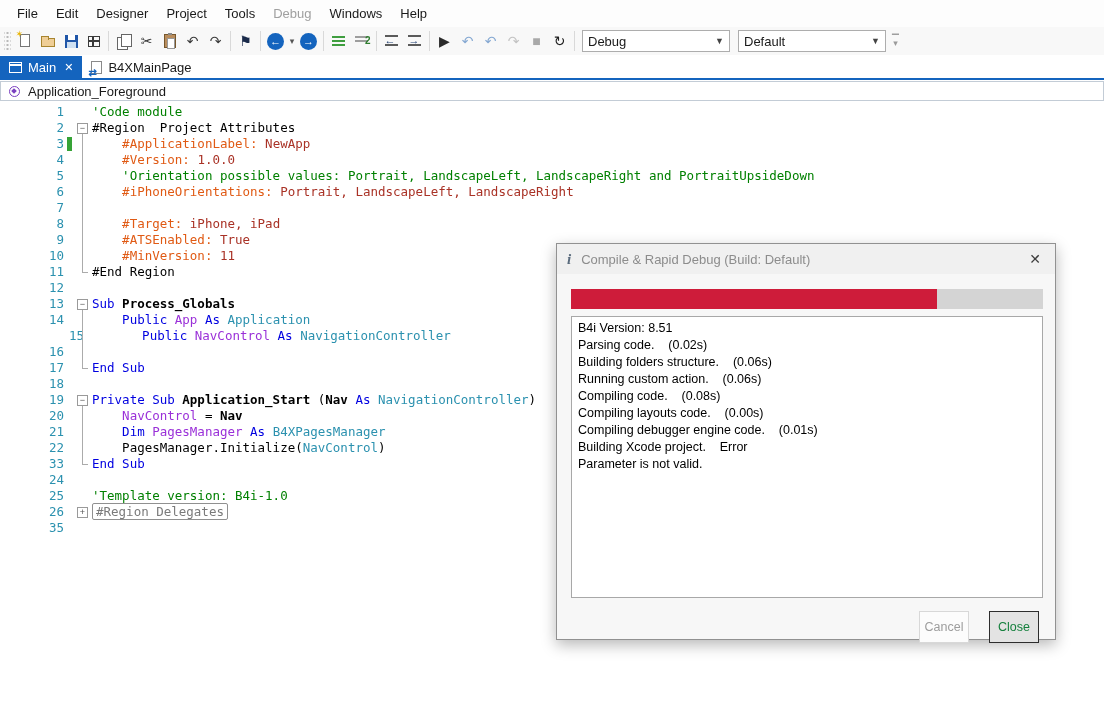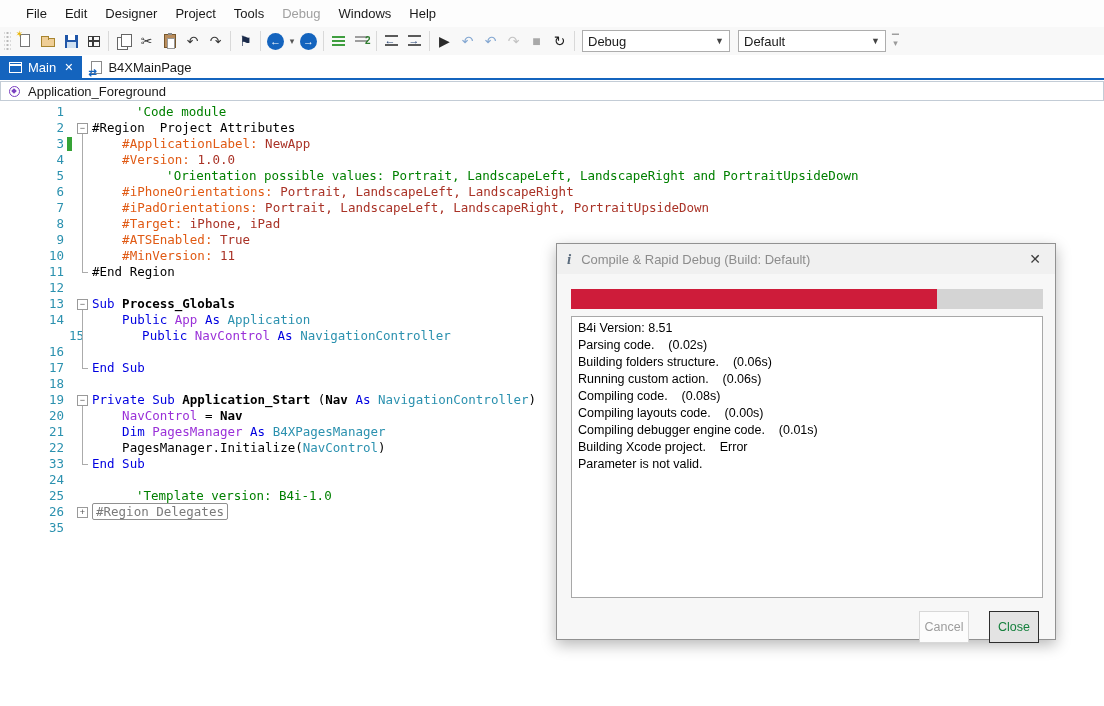--- a/index.html
+++ b/index.html
@@ -1,21 +1,21 @@
 <!DOCTYPE html>
 <html><head>
 <meta charset="utf-8">
 <style>
   * { margin:0; padding:0; box-sizing:border-box; }
   html,body { width:1104px; height:706px; overflow:hidden; background:#fff;
     font-family:"Liberation Sans", sans-serif; font-size:13px; color:#1a1a1a; }
 
   
   .menubar { position:absolute; left:0; top:0; width:1104px; height:27px;
-    background:#fdfdfd; display:flex; align-items:center; padding-left:17px; }
+    background:#fdfdfd; display:flex; align-items:center; padding-left:8px; }
   .menu-item { padding:5px 9px; cursor:default; }
   .menu-item.disabled { color:#a0a0a0; }
 
   
   .toolbar { position:absolute; left:0; top:27px; width:1104px; height:28px;
     background:#f8f8f8; display:flex; align-items:center; padding-left:2px; }
   .tb-grip { width:7px; height:20px; margin:0 2px;
     background-image:radial-gradient(circle, #b9b9b9 1px, transparent 1.2px);
     background-size:4px 4px; background-position:center; }
   .tb-sep { width:1px; height:20px; background:#d9d9d9; margin:0 3px; }
@@ -77,21 +77,21 @@
   .editor { position:absolute; left:0; top:101px; width:1104px; height:605px; background:#fff;
     font-family:"DejaVu Sans Mono", monospace; font-size:12.5px; }
   .codeline { position:absolute; left:0; height:16px; width:1104px; white-space:pre; line-height:16px; }
   .lnum { position:absolute; left:0; width:64px; text-align:right; color:#2b91af; }
   .lmark { position:absolute; left:67px; top:1px; width:5px; height:14px; background:#36a336; }
   .fold { position:absolute; left:77px; top:2.5px; width:11px; height:11px; border:1px solid #9a9a9a;
     background:#fff; font-size:9px; line-height:9px; text-align:center; color:#555;
     font-family:"Liberation Sans", sans-serif; }
   .ltext { position:absolute; left:92px; white-space:pre; color:#000; }
   .guide { position:absolute; border-left:1px solid #ababab; border-bottom:1px solid #ababab; width:6px; }
-  .seg-com  { color:#008000;margin-left:44px; }
+  .seg-com  { color:#008000; }
   .seg-attr { color:#e05a14; }
   .seg-attrval { color:#a93226; }
   .seg-kw   { color:#0000e0; }
   .seg-var  { color:#9a30d8; }
   .seg-type { color:#2b91af; }
   .seg-sub  { color:#000; font-weight:bold; }
   .seg-param{ color:#000; font-weight:bold; }
   .seg-plain{ color:#000; }
   .seg-boxed{ color:#7a7a7a; border:1px solid #909090; border-radius:2px; padding:0 3px; background:#fff; }
 
@@ -224,21 +224,21 @@
   <span>Application_Foreground</span>
 </div>
 
 <div class="editor" id="editor">
     <div class="codeline" style="top: 3px;"><span class="lnum">1</span><span class="ltext"><span class="seg-com">'Code module</span></span></div>
     <div class="codeline" style="top: 19px;"><span class="lnum">2</span><span class="fold">−</span><span class="ltext"><span class="seg-plain">#Region  Project Attributes</span></span></div>
     <div class="codeline" style="top: 35px;"><span class="lnum">3</span><span class="lmark"></span><span class="ltext"><span class="seg-plain">    </span><span class="seg-attr">#ApplicationLabel: </span><span class="seg-attrval">NewApp</span></span></div>
     <div class="codeline" style="top: 51px;"><span class="lnum">4</span><span class="ltext"><span class="seg-plain">    </span><span class="seg-attr">#Version: </span><span class="seg-attrval">1.0.0</span></span></div>
     <div class="codeline" style="top: 67px;"><span class="lnum">5</span><span class="ltext"><span class="seg-plain">    </span><span class="seg-com">'Orientation possible values: Portrait, LandscapeLeft, LandscapeRight and PortraitUpsideDown</span></span></div>
     <div class="codeline" style="top: 83px;"><span class="lnum">6</span><span class="ltext"><span class="seg-plain">    </span><span class="seg-attr">#iPhoneOrientations: </span><span class="seg-attrval">Portrait, LandscapeLeft, LandscapeRight</span></span></div>
-    <div class="codeline" style="top: 99px;"><span class="lnum">7</span><span class="ltext"><span class="seg-plain">    </span><span class="seg-attr">#iPadOrientations: </span><span class="seg-attrval">Portrait, LandscapeLeft, LandscapeRight, PortraitUpsideDown</span></span></div>
+    <div class="codeline" style="top: 99px;"><span class="lnum">7</span></div>
     <div class="codeline" style="top: 115px;"><span class="lnum">8</span><span class="ltext"><span class="seg-plain">    </span><span class="seg-attr">#Target: </span><span class="seg-attrval">iPhone, iPad</span></span></div>
     <div class="codeline" style="top: 131px;"><span class="lnum">9</span><span class="ltext"><span class="seg-plain">    </span><span class="seg-attr">#ATSEnabled: </span><span class="seg-attrval">True</span></span></div>
     <div class="codeline" style="top: 147px; padding-left: 25px;"><span class="lnum">10</span><span class="ltext"><span class="seg-plain">    </span><span class="seg-attr">#MinVersion: </span><span class="seg-attrval">11</span></span></div>
     <div class="codeline" style="top: 163px;"><span class="lnum">11</span><span class="ltext"><span class="seg-plain">#End Region</span></span></div>
     <div class="codeline" style="top: 179px;"><span class="lnum">12</span><span class="ltext"></span></div>
     <div class="codeline" style="top: 195px;"><span class="lnum">13</span><span class="fold">−</span><span class="ltext"><span class="seg-kw">Sub </span><span class="seg-sub">Process_Globals</span></span></div>
     <div class="codeline" style="top: 211px;"><span class="lnum">14</span><span class="ltext"><span class="seg-plain">    </span><span class="seg-kw">Public </span><span class="seg-var">App</span><span class="seg-plain"> </span><span class="seg-kw">As </span><span class="seg-type">Application</span></span></div>
     <div class="codeline" style="top: 227px; margin-left: 20px;"><span class="lnum">15</span><span class="ltext"><span class="seg-plain">    </span><span class="seg-kw">Public </span><span class="seg-var">NavControl</span><span class="seg-plain"> </span><span class="seg-kw">As </span><span class="seg-type">NavigationController</span></span></div>
     <div class="codeline" style="top: 243px;"><span class="lnum">16</span><span class="ltext"></span></div>
     <div class="codeline" style="top: 259px;"><span class="lnum">17</span><span class="ltext"><span class="seg-kw">End Sub</span></span></div>

